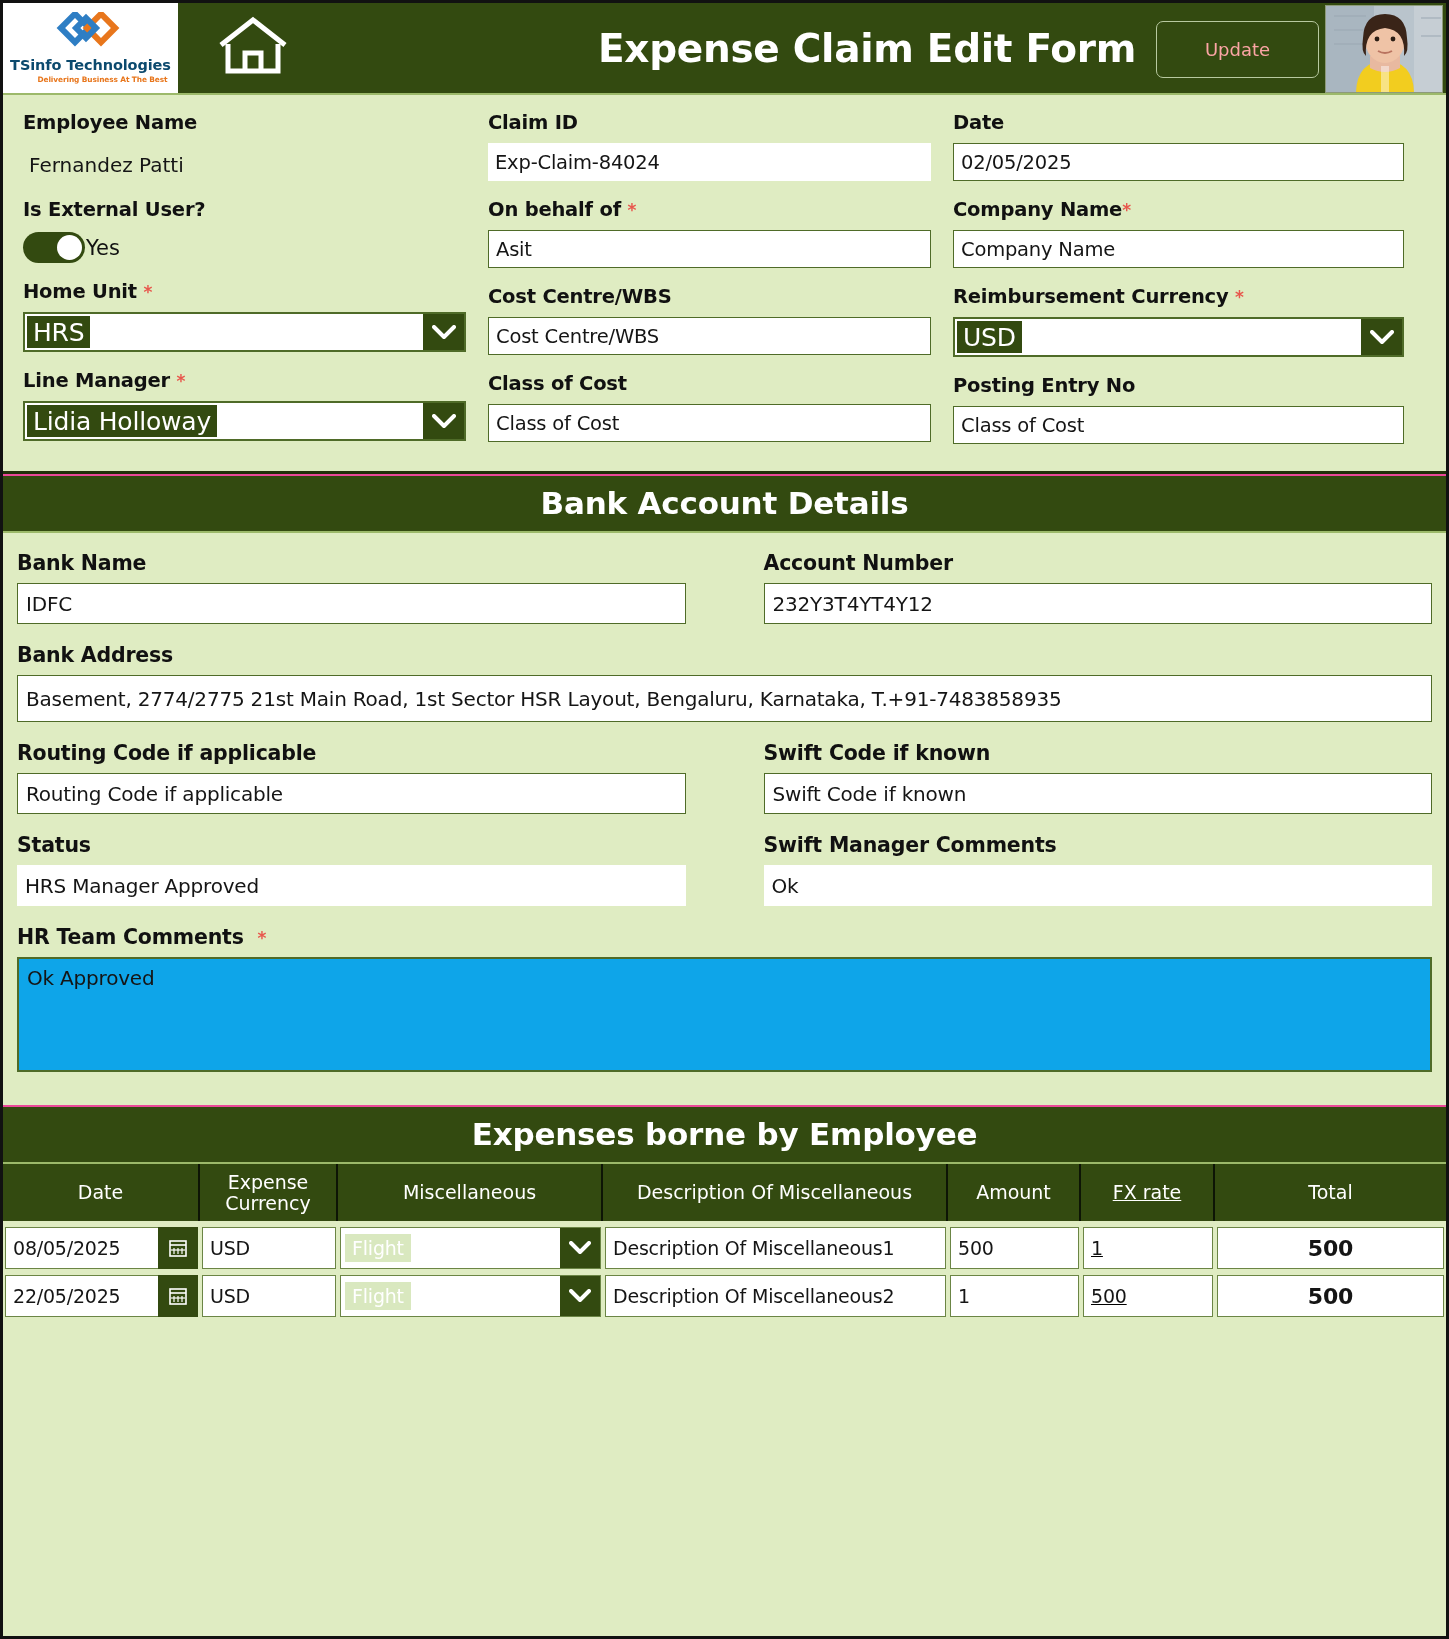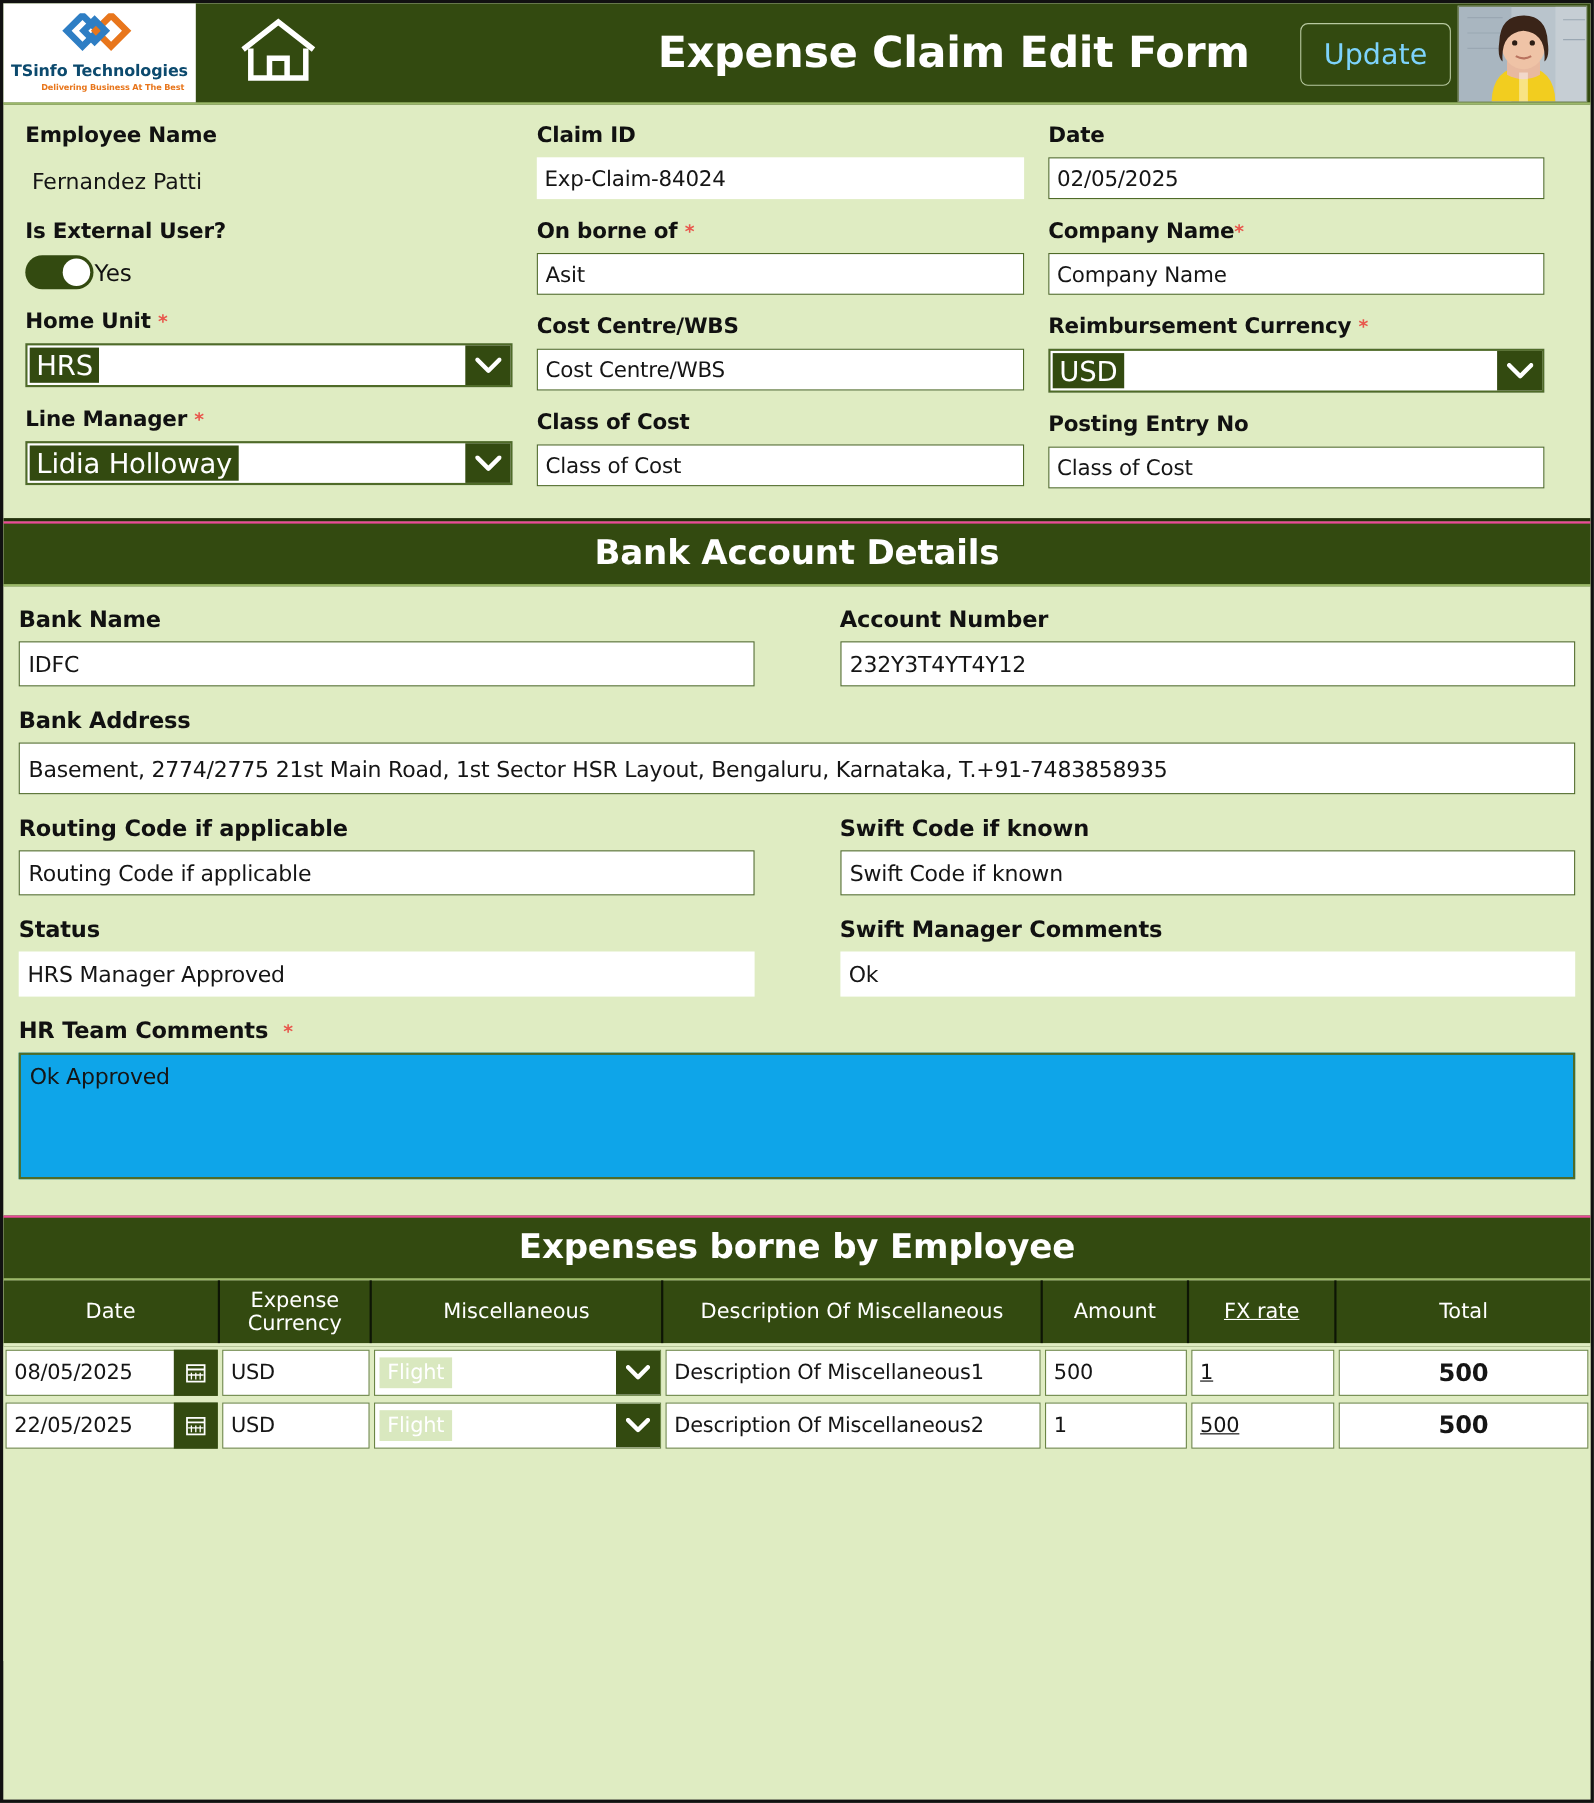--- a/index.html
+++ b/index.html
@@ -52,25 +52,25 @@
     display: flex; align-items: center; justify-content: center;
     color: #ffffff;
     font-size: 39px;
     font-weight: bold;
     letter-spacing: -0.3px;
     padding-right: 40px;
   }
   .update-btn {
     position: absolute;
     right: 127px; top: 18px;
-    width: 137px; height: 57px;
+    width: 163px; height: 57px;
     border: 1.5px solid #b8c9a0;
     border-radius: 7px;
-    color: #7dd3fc;
-    font-size: 26px;
+    color: #fca5a5;
+    font-size: 18px;
     display: flex; align-items: center; justify-content: center;
     background: transparent;
     cursor: pointer;
   }
   .avatar {
     position: absolute;
     right: 3px; top: 2px;
     width: 118px; height: 88px;
     overflow: hidden;
     border: 1px solid #8d9a7a;
@@ -358,21 +358,21 @@
         </div>
       </div>
 
       <div>
         <div class="fld">
           <span class="lbl">Claim ID</span>
           <div class="txt noborder">Exp-Claim-84024</div>
         </div>
 
         <div class="fld">
-          <span class="lbl"><span>On borne of</span> <span class="req">*</span></span>
+          <span class="lbl"><span>On behalf of</span> <span class="req">*</span></span>
           <div class="txt">Asit</div>
         </div>
 
         <div class="fld">
           <span class="lbl">Cost Centre/WBS</span>
           <div class="txt">Cost Centre/WBS</div>
         </div>
 
         <div class="fld">
           <span class="lbl">Class of Cost</span>

